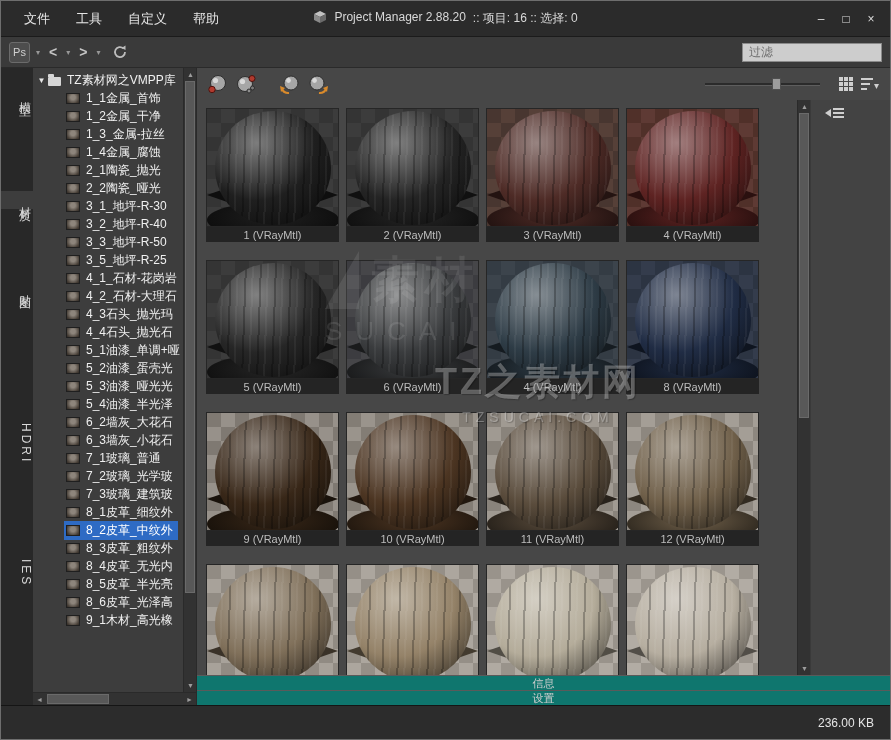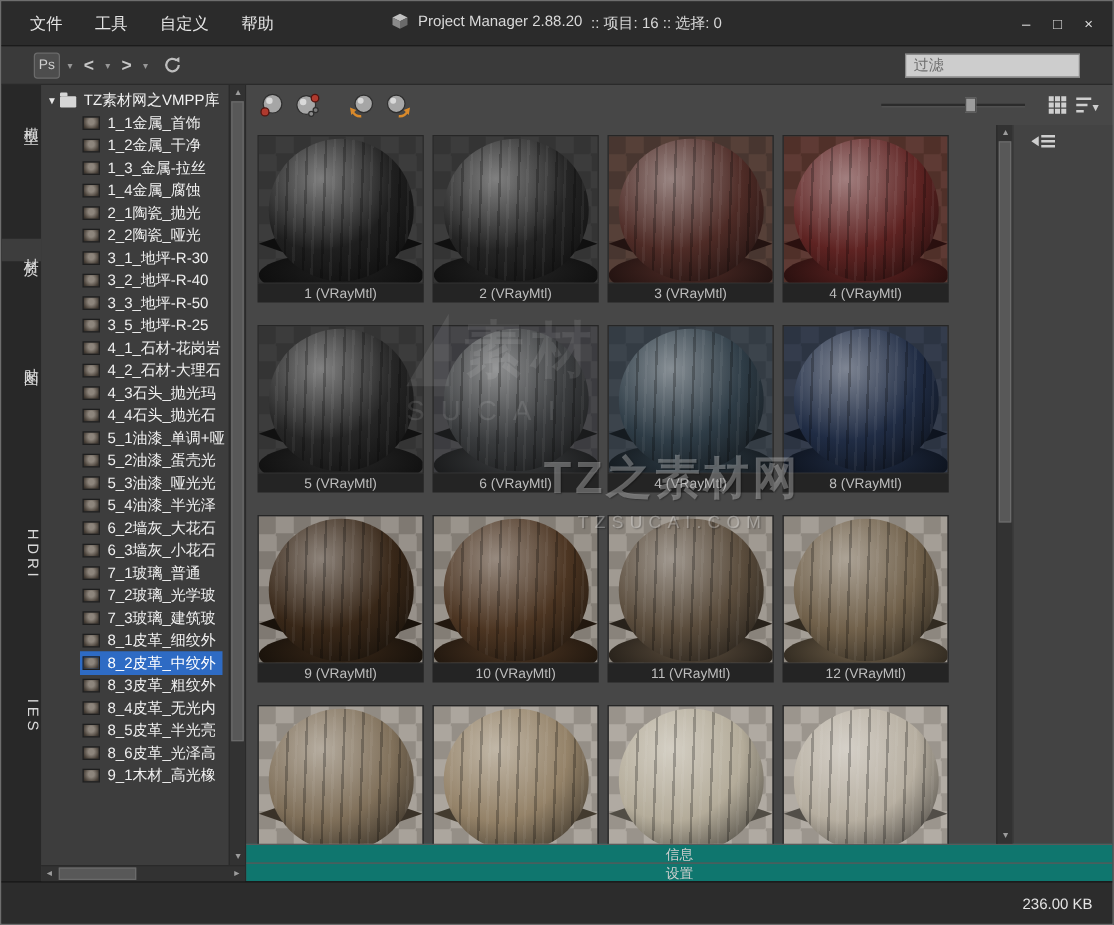--- a/index.html
+++ b/index.html
@@ -19,21 +19,21 @@
              color:#dcdcdc; font-size:12px; }
 
   
   .tabbar { height:25px; display:flex; flex:none; border-bottom:1px solid #090909; }
   .tab { flex:1; display:flex; align-items:center; justify-content:center; font-size:13px; }
   .tab.active { background:#0e0e0e; color:#ffffff; font-weight:bold; }
   .tab.inactive { background:#1d1d1d; color:#c6c6c6; border-left:1px solid #000; }
 
   
   .toolbar { height:31px; background:#3a3a3a; border-bottom:1px solid #2a2a2a;
-             display:flex; align-items:center; padding:0 26px; gap:5px; flex:none;justify-content:flex-end; }
+             display:flex; align-items:center; padding:0 8px; gap:5px; flex:none;justify-content:flex-end; }
   .ps-btn { width:21px; height:21px; background:#4d4d4d; border:1px solid #6b6b6b; border-radius:3px;
             color:#cfcfcf; font-size:11px; display:flex; align-items:center; justify-content:center; }
   .caret { font-size:8px; color:#979797; padding:0 1px; }
   .nav-arrow { font-size:14px; color:#c6c6c6; font-weight:bold; padding:0 3px; }
   .refresh-svg { margin-left:6px; }
   .filter-input { margin-left:auto; width:140px; height:19px; background:#cdcdcd;
                   border:1px solid #8a8a8a; color:#4d4d4d; font-size:12px; padding:0 6px;
                   font-family:"Liberation Sans","DejaVu Sans",sans-serif; }
   .filter-input::placeholder { color:#6e6e6e; }
 
@@ -117,21 +117,21 @@
   .thumb-label { height:15px; background:#242424; color:#bdbdbd; font-size:11px;
                  display:flex; align-items:center; justify-content:center; }
 
   
   .wm { position:absolute; pointer-events:none; }
   .wm1 { left:128px; top:148px; color:rgba(255,255,255,.09); }
   .wm1-row { display:flex; align-items:center; gap:12px; }
   .wm-tri { width:0; height:0; border-left:34px solid transparent;
             border-bottom:58px solid rgba(255,255,255,.09); }
   .wm1-text { font-size:48px; font-weight:bold; letter-spacing:6px; }
-  .wm1-sub { margin-top:4px; font-size:22px; letter-spacing:13px; color:rgba(255,255,255,.10); }
+  .wm1-sub { margin-top:4px; font-size:26px; letter-spacing:13px; color:rgba(255,255,255,.10); }
   .wm2 { left:238px; top:258px; color:rgba(255,255,255,.30); text-shadow:1px 1px 1px rgba(0,0,0,.25); }
   .wm2-text { font-size:36px; font-weight:bold; letter-spacing:3px; }
   .wm2-sub { margin-top:2px; font-size:14px; letter-spacing:5px; text-align:center; }
 
   .right-pane { flex:1; background:#434343; border-left:1px solid #3a3a3a; padding:6px 0 0 14px; }
 
   .rollout-bar { height:15px; background:#0f766e; border-top:1px solid #5a5a5a; color:#cfcfcf;
                  font-size:11px; display:flex; align-items:center; justify-content:center; flex:none; }
 
   

